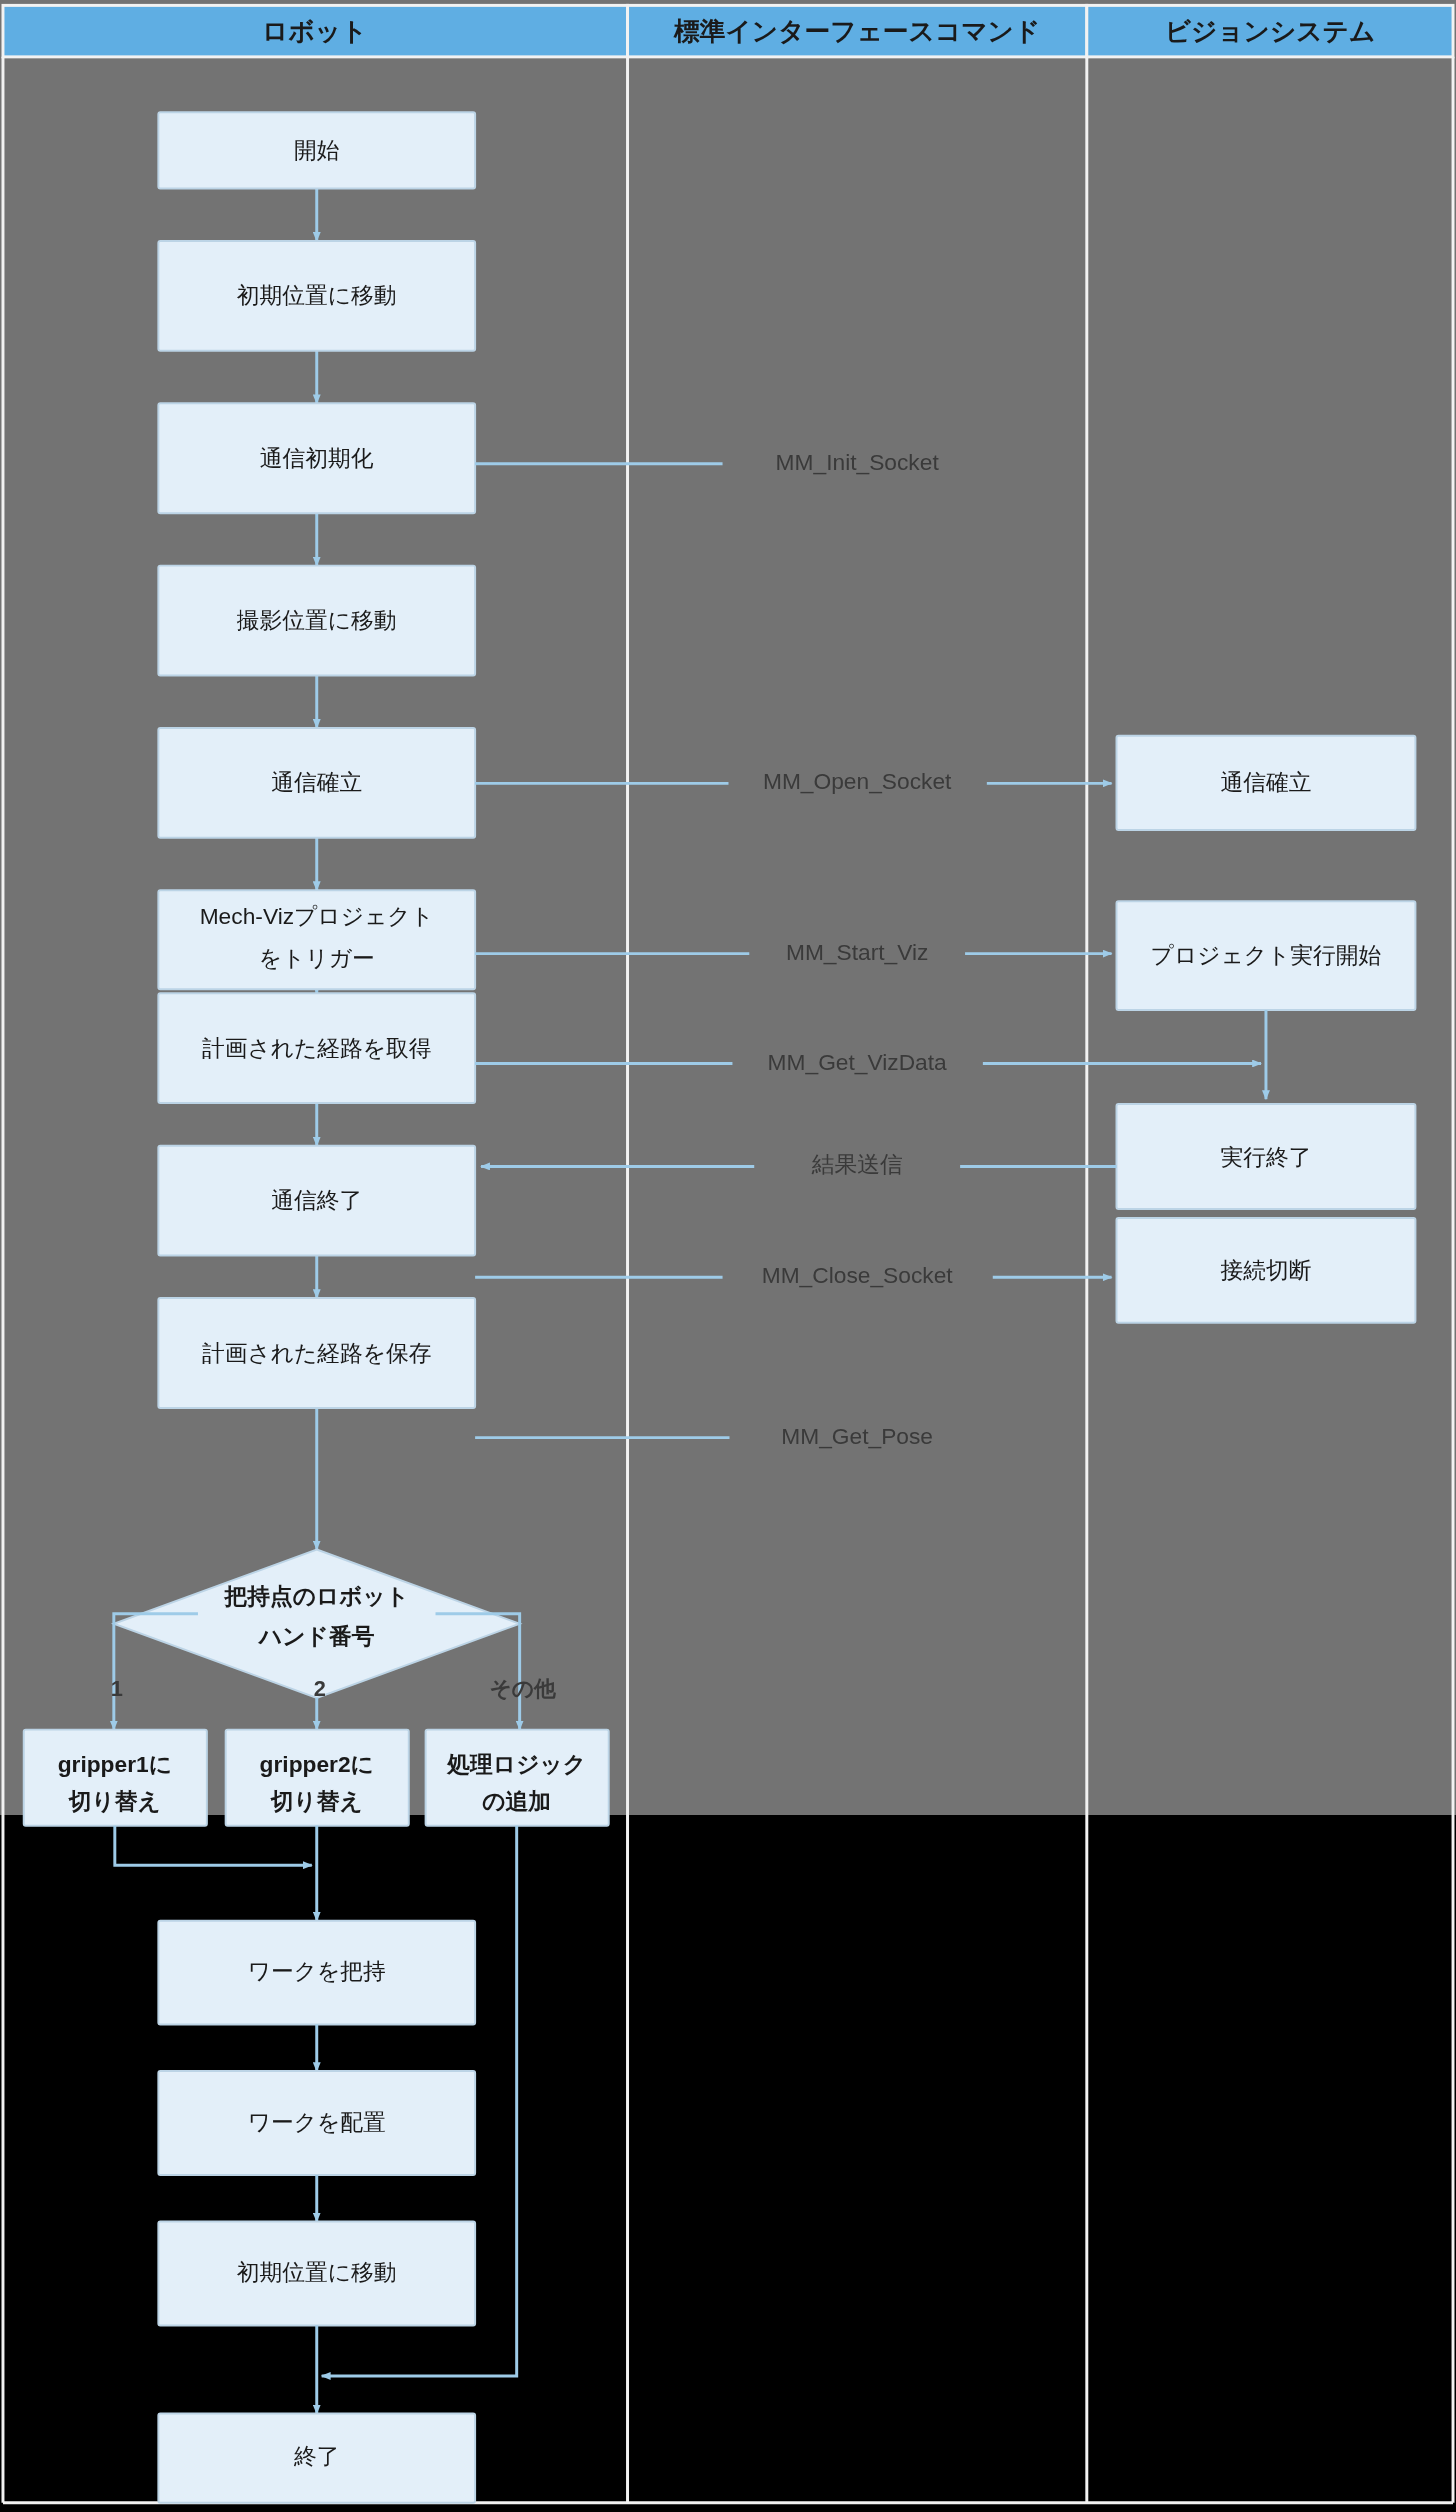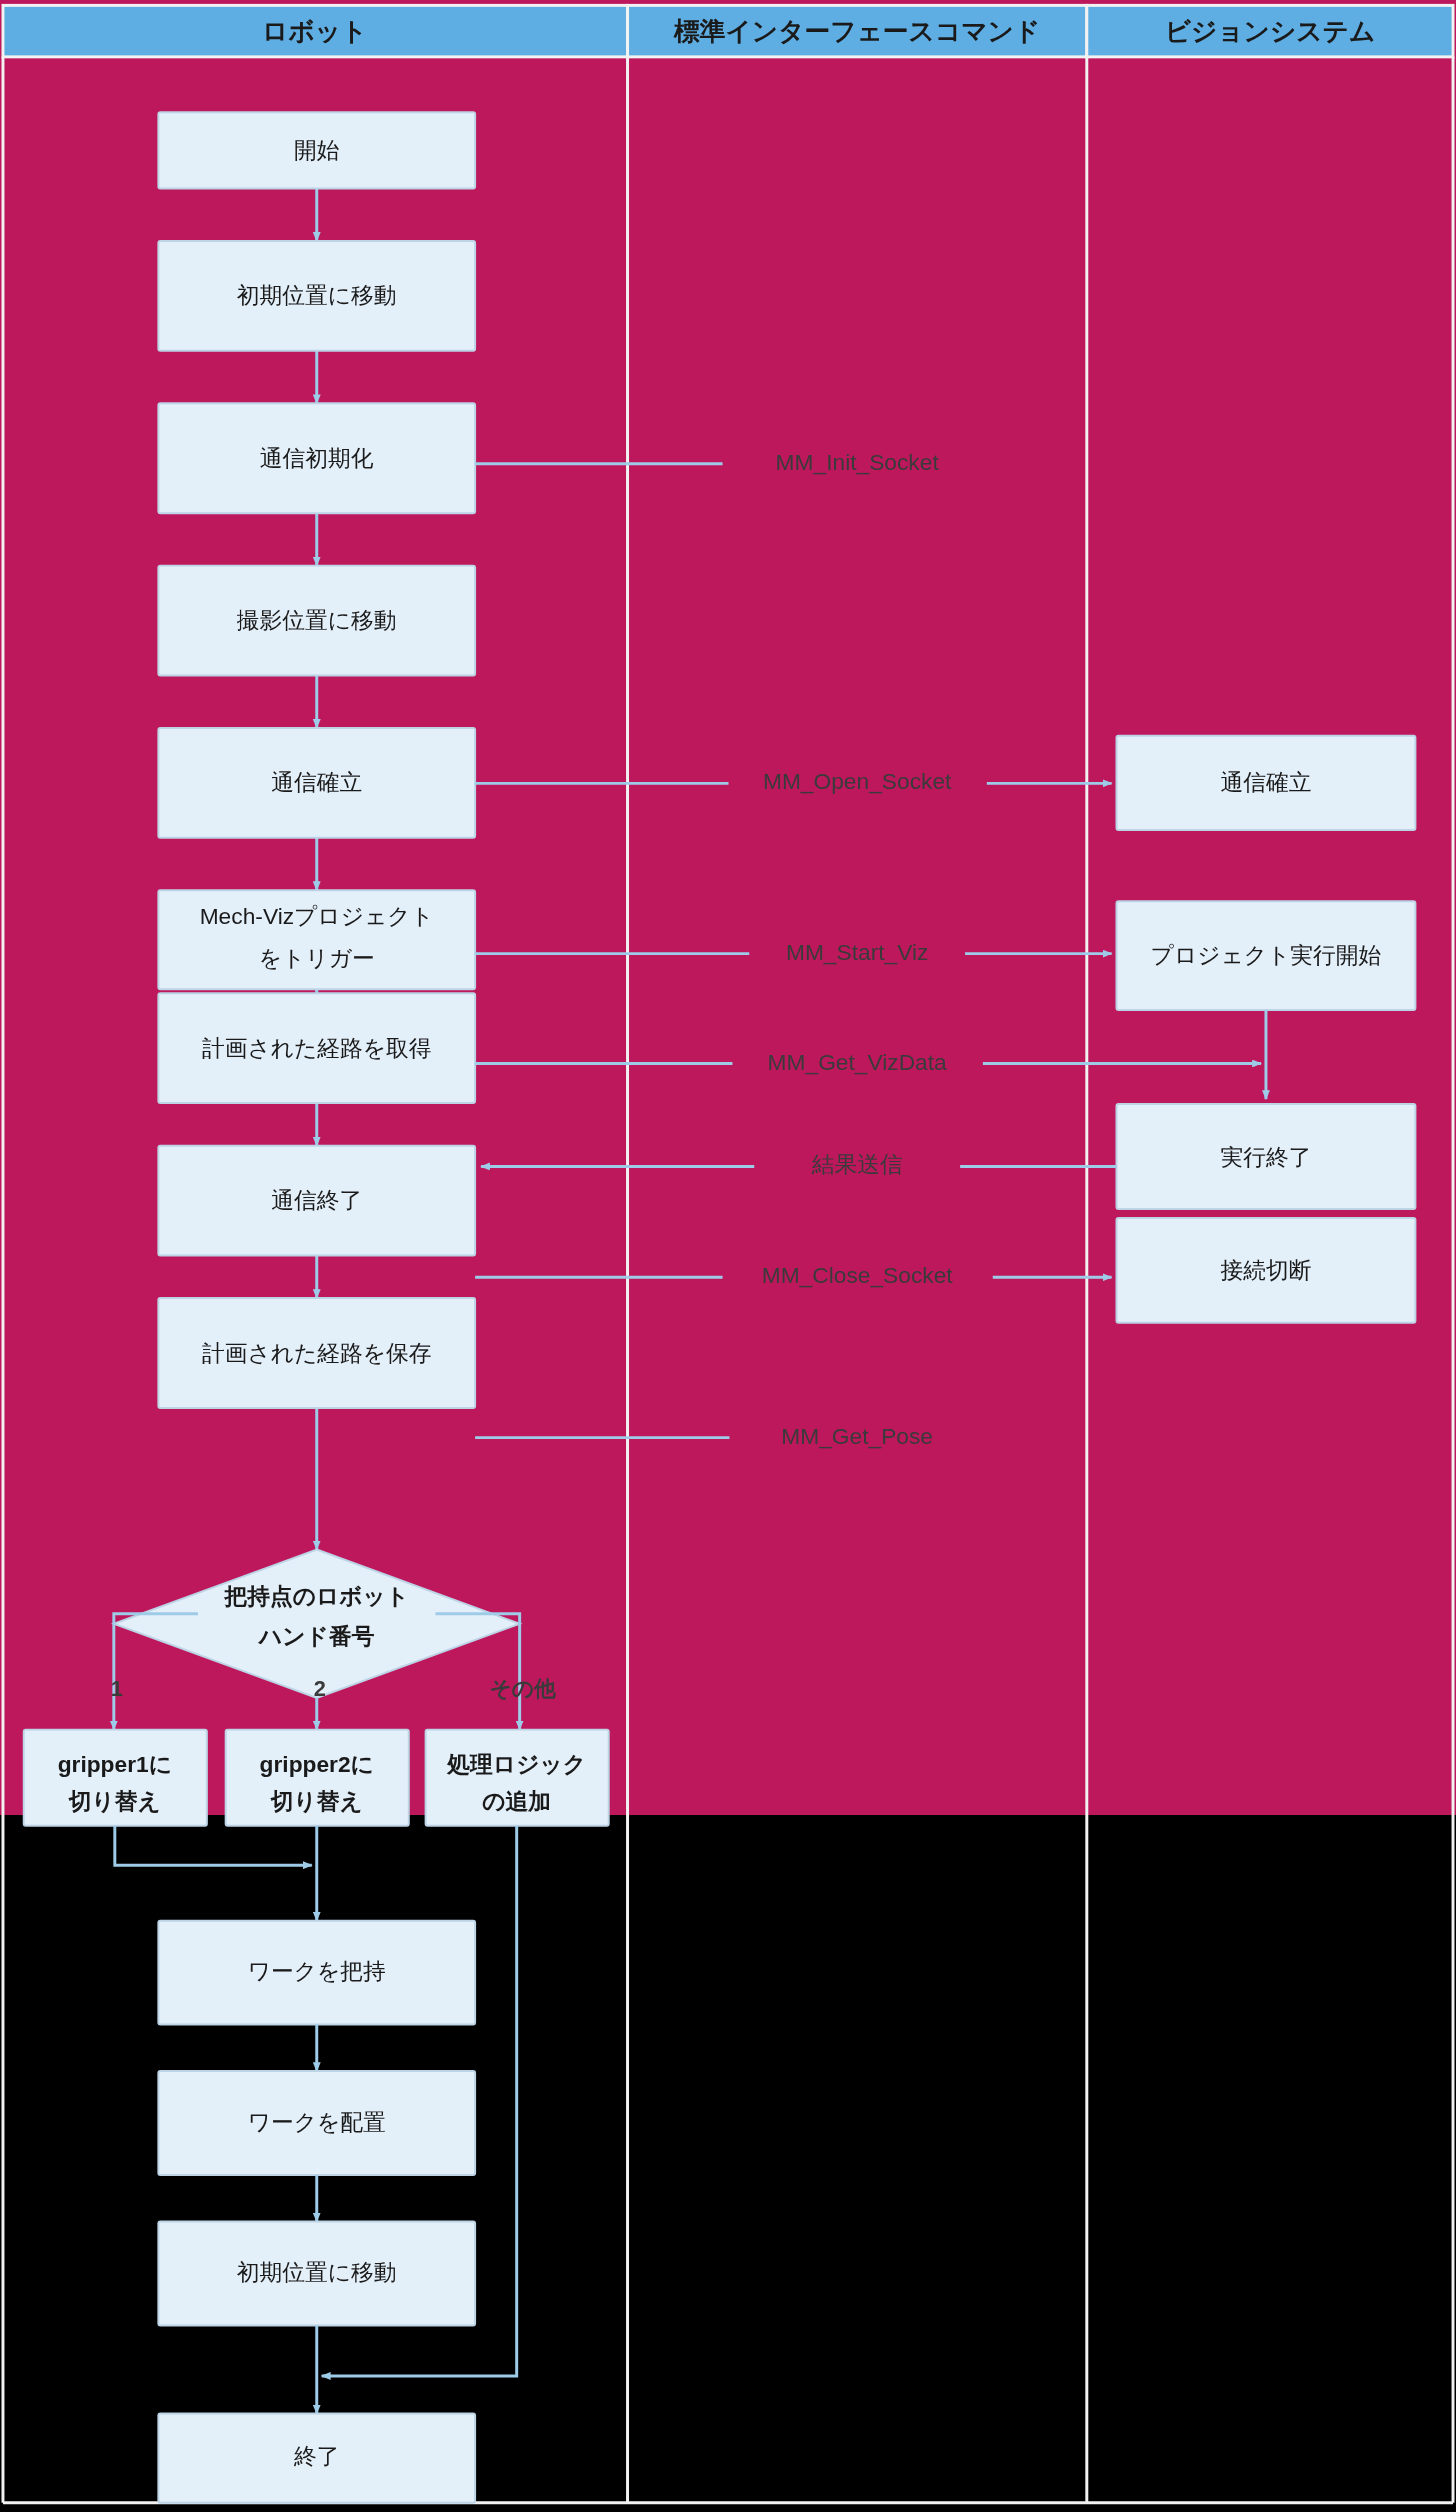--- a/index.html
+++ b/index.html
@@ -1,18 +1,18 @@
 <!DOCTYPE html>
 <html><head>
 <meta charset="utf-8">
 <style>
   html,body{margin:0;padding:0;background:#000;}
   body{width:1456px;height:2513px;overflow:hidden;
        font-family:"Liberation Sans","DejaVu Sans",sans-serif;}
-  #stage{position:relative;width:1456px;height:1815px;background:#be185d;}
+  #stage{position:relative;width:1456px;height:1815px;background:#737373;}
   svg{position:absolute;top:0;left:0;width:1456px;height:2513px;display:block;}
   .lane-head-rect{fill:#5FAEE3;stroke:#f2f2f2;stroke-width:3;}
   .lane-head-txt{font-size:26px;font-weight:bold;fill:#1a1a1a;text-anchor:middle;
                  dominant-baseline:middle;font-family:"Liberation Sans","DejaVu Sans",sans-serif;}
   .lane-div{stroke:#f2f2f2;stroke-width:3;fill:none;}
   .node-rect{fill:#e3eff9;stroke:#bcd4e6;stroke-width:2;}
   .node-txt{font-size:23px;fill:#1a1a1a;text-anchor:middle;
             dominant-baseline:middle;font-family:"Liberation Sans","DejaVu Sans",sans-serif;}
   .node-txt-b{font-size:23px;font-weight:bold;fill:#1a1a1a;text-anchor:middle;
             dominant-baseline:middle;font-family:"Liberation Sans","DejaVu Sans",sans-serif;}

